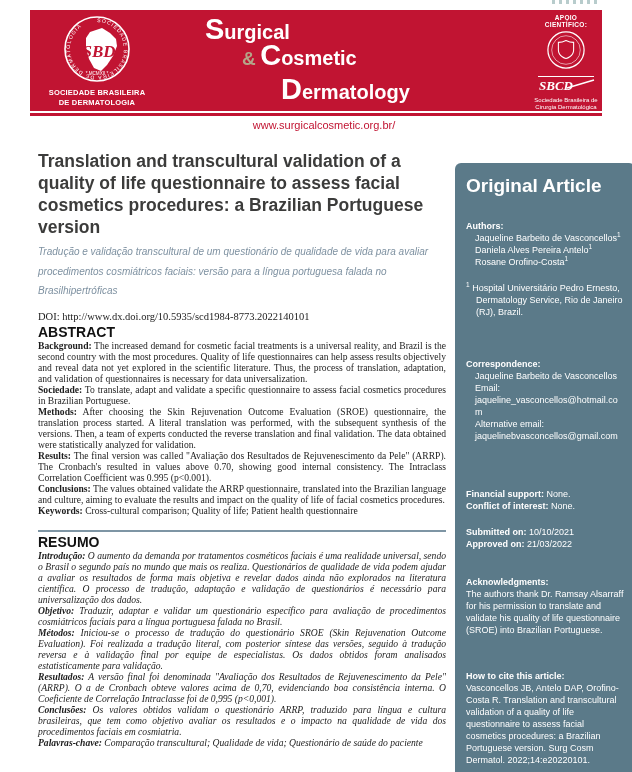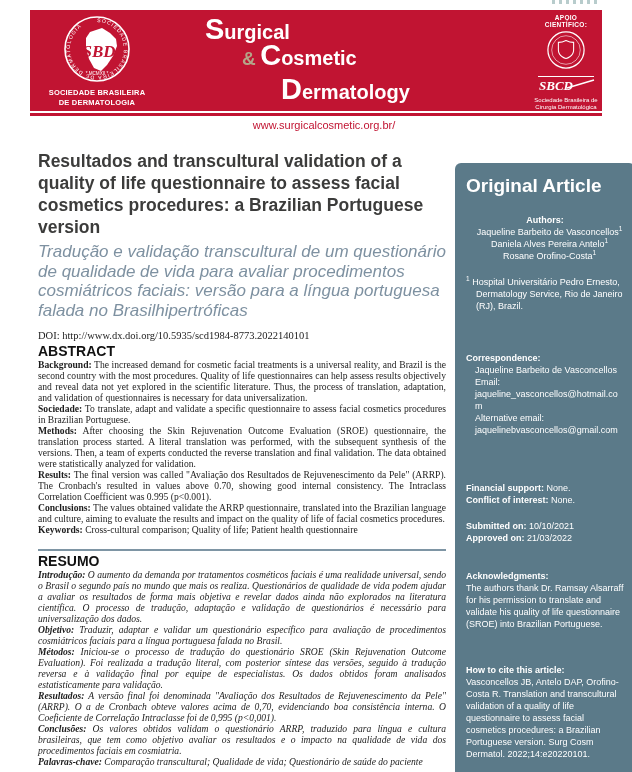--- a/index.html
+++ b/index.html
@@ -29,42 +29,42 @@
   .seal-wrap { margin-top:2px; }
   .sbcd-rule { width:56px; height:1px; background:#fff; margin:2px auto 1px auto; }
   .sbcd-tiny { font-size:6px; line-height:7px; }
 
   .site-url { position:absolute; left:8px; top:119px; width:632px; text-align:center;
               color:#C11432; font-size:11px; }
 
   
   .main { position:absolute; left:38px; top:150px; width:408px; color:#1d1d1d; }
   .a-title { font-size:17.5px; line-height:22px; font-weight:bold; color:#3C3C3B; }
-  .a-subtitle { margin-top:4px; font-size:17px; line-height:19.5px; font-style:italic;
+  .a-subtitle { margin-top:4px; font-size:10px; line-height:19.5px; font-style:italic;
                 color:#7E91A1; font-weight:normal; }
   .doi { margin-top:10px; font-family:"Liberation Serif", serif; font-size:10.5px; color:#222; }
   .sec-heading { margin-top:2px; font-size:14px; font-weight:bold; color:#111; }
   .abs { font-family:"Liberation Serif", serif; font-size:9.6px; line-height:11px;
          text-align:justify; }
   .abs p { margin:0; }
   .abs b { font-weight:bold; }
   .resumo-text { font-style:italic; }
   .divider { margin-top:14px; height:2px; background:#7E95A4; }
 
   
   .sidebar { position:absolute; left:455px; top:163px; width:180px; height:622px;
              background:#5B7A89; border-radius:6px 6px 0 0; color:#fff;
              padding:12px 11px; font-size:9px; line-height:12px; }
   .sb-cat { font-size:19px; font-weight:bold; line-height:22px; }
   .sb-label { font-weight:bold; }
   .sb-indent { padding-left:9px; }
   .sb-hang { padding-left:10px; text-indent:-10px; }
   .sb-wrap { overflow-wrap:anywhere; }
   sup { font-size:6.5px; vertical-align:super; line-height:0; }
-  .m-authors { margin-top:17px;text-align:center; }
+  .m-authors { margin-top:23px; }
   .m-affil { margin-top:14px; }
   .m-corr { margin-top:40px; }
   .m-fin { margin-top:46px; }
   .m-sub { margin-top:14px; }
   .m-ack { margin-top:26px; }
   .m-cite { margin-top:34px; }
 </style>
 </head>
 <body>
 
@@ -113,21 +113,21 @@
       </svg>
       <div class="sbcd-tiny">Sociedade Brasileira de</div>
       <div class="sbcd-tiny">Cirurgia Dermatológica</div>
     </div>
   </div>
   <div class="banner-rule"></div>
 
   <div class="site-url">www.surgicalcosmetic.org.br/</div>
 
   <div class="main">
-    <div class="a-title">Resultados and transcultural validation of a quality of life questionnaire to assess facial cosmetics procedures: a Brazilian Portuguese version</div>
+    <div class="a-title">Translation and transcultural validation of a quality of life questionnaire to assess facial cosmetics procedures: a Brazilian Portuguese version</div>
     <div class="a-subtitle">Tradução e validação transcultural de um questionário de qualidade de vida para avaliar procedimentos cosmiátricos faciais: versão para a língua portuguesa falada no Brasilhipertróficas</div>
     <div class="doi">DOI: http://www.dx.doi.org/10.5935/scd1984-8773.2022140101</div>
 
     <div class="sec-heading">ABSTRACT</div>
     <div class="abs">
       <p><b>Background:</b> <span>The increased demand for cosmetic facial treatments is a universal reality, and Brazil is the second country with the most procedures. Quality of life questionnaires can help assess results objectively and reveal data not yet explored in the scientific literature. Thus, the process of translation, adaptation, and validation of questionnaires is necessary for data universalization.</span></p>
       <p><b>Sociedade:</b> <span>To translate, adapt and validate a specific questionnaire to assess facial cosmetics procedures in Brazilian Portuguese.</span></p>
       <p><b>Methods:</b> <span>After choosing the Skin Rejuvenation Outcome Evaluation (SROE) questionnaire, the translation process started. A literal translation was performed, with the subsequent synthesis of the versions. Then, a team of experts conducted the reverse translation and final validation. The data obtained were statistically analyzed for validation.</span></p>
       <p><b>Results:</b> <span>The final version was called "Avaliação dos Resultados de Rejuvenescimento da Pele" (ARRP). The Cronbach's resulted in values above 0.70, showing good internal consistency. The Intraclass Correlation Coefficient was 0.995 (p&lt;0.001).</span></p>
       <p><b>Conclusions:</b> <span>The values obtained validate the ARRP questionnaire, translated into the Brazilian language and culture, aiming to evaluate the results and impact on the quality of life of facial cosmetics procedures.</span></p>

